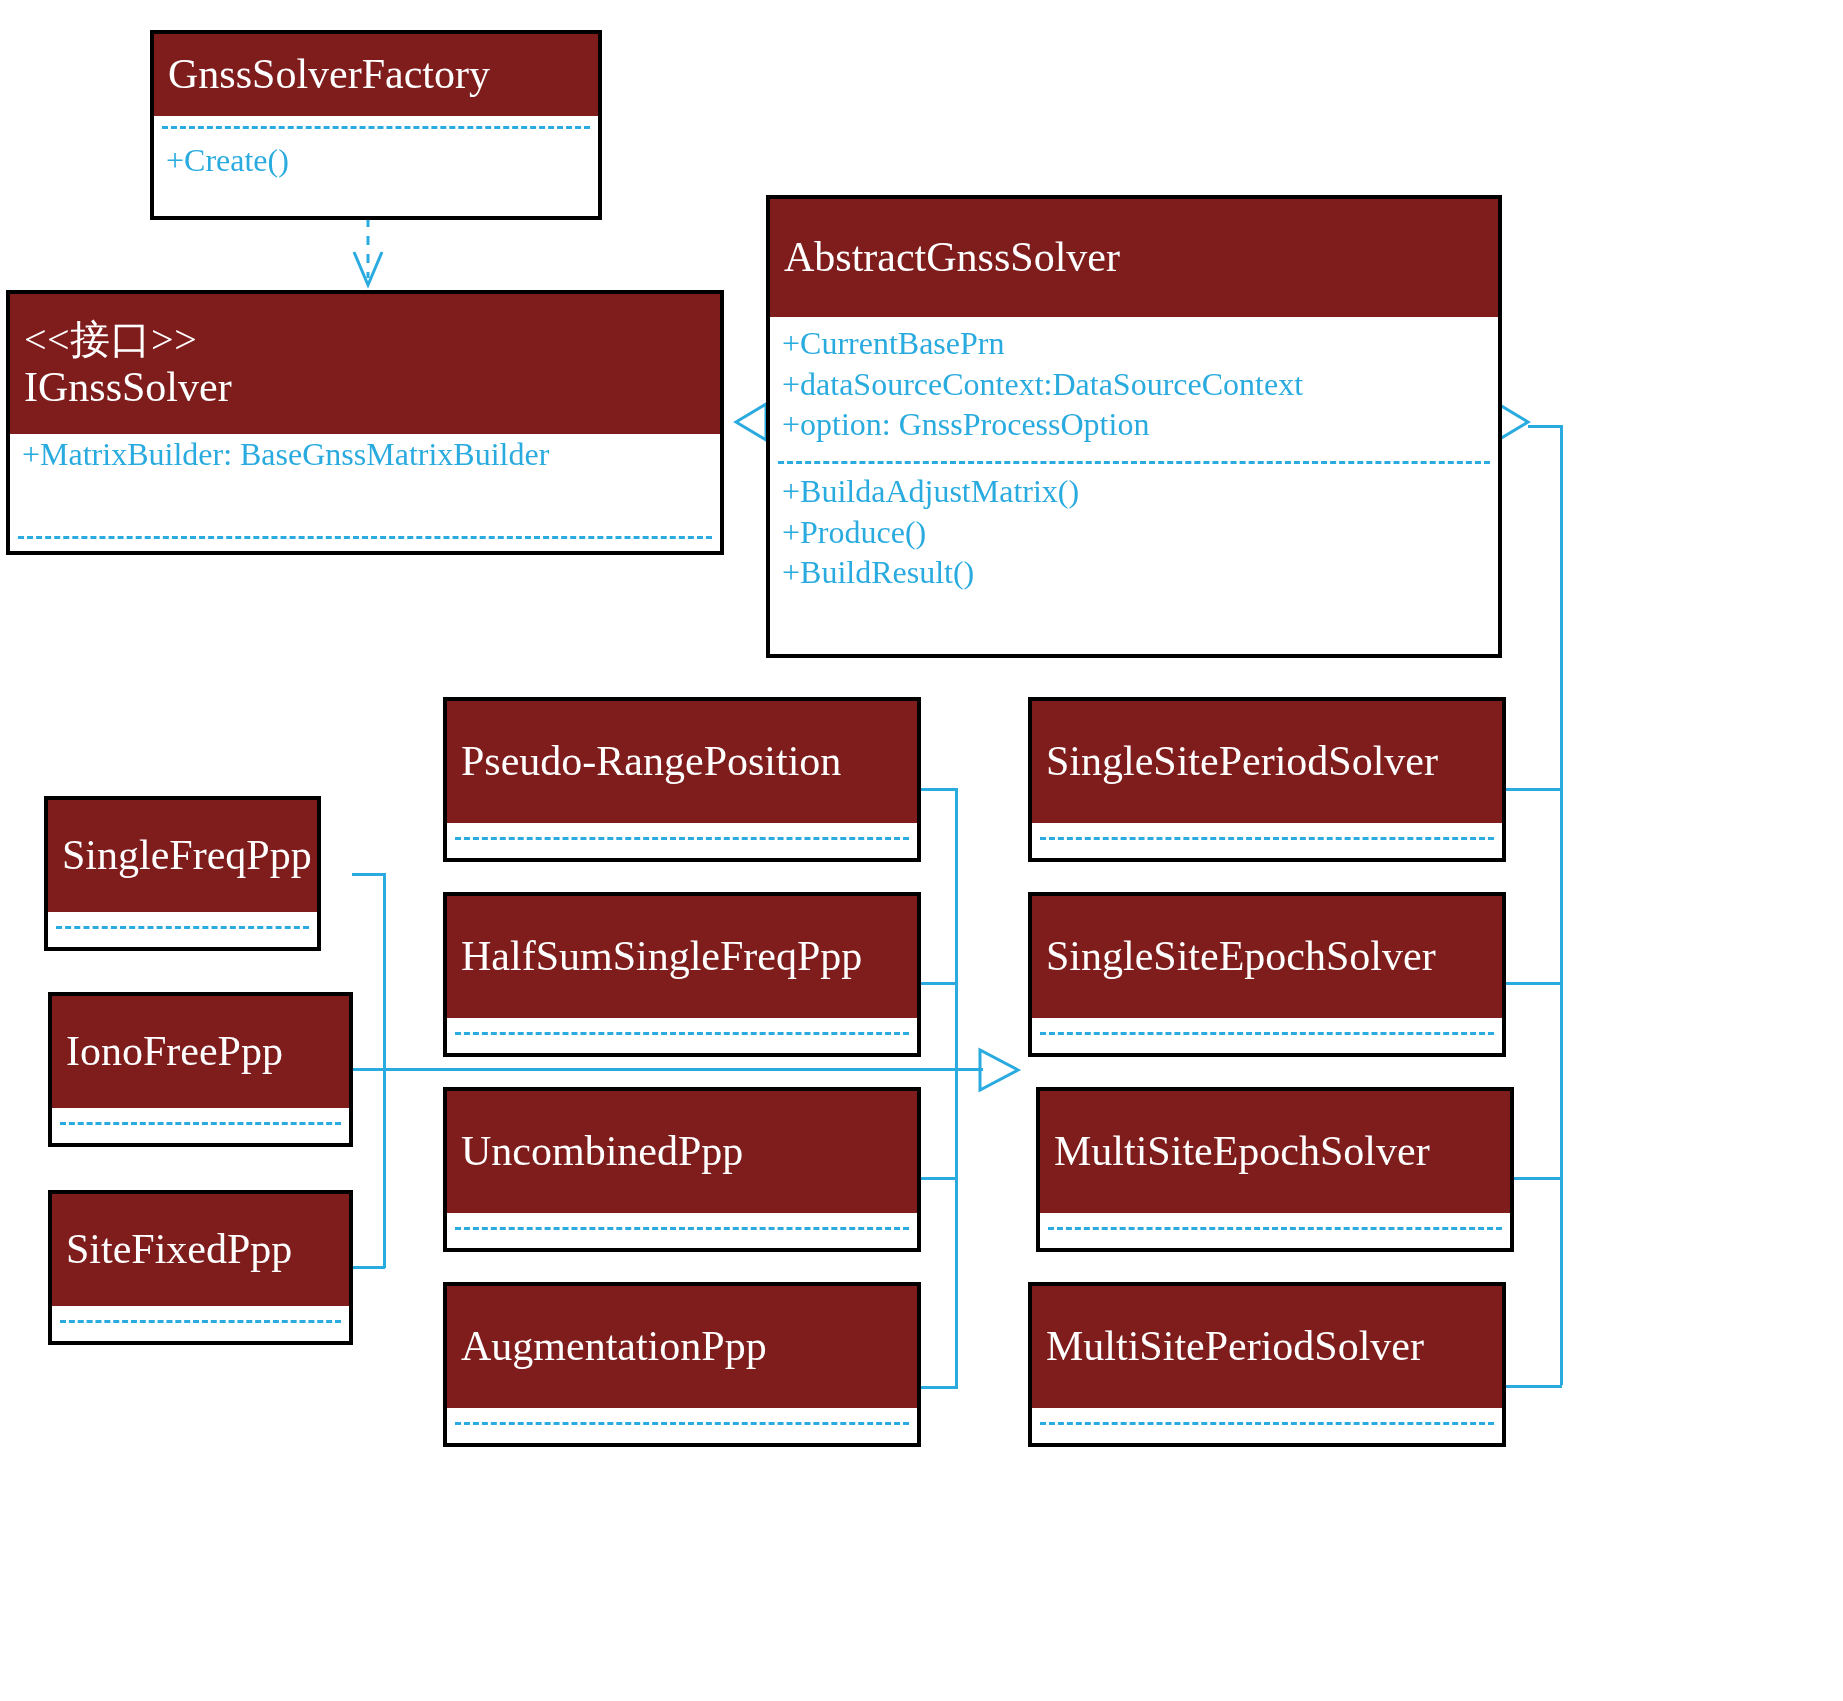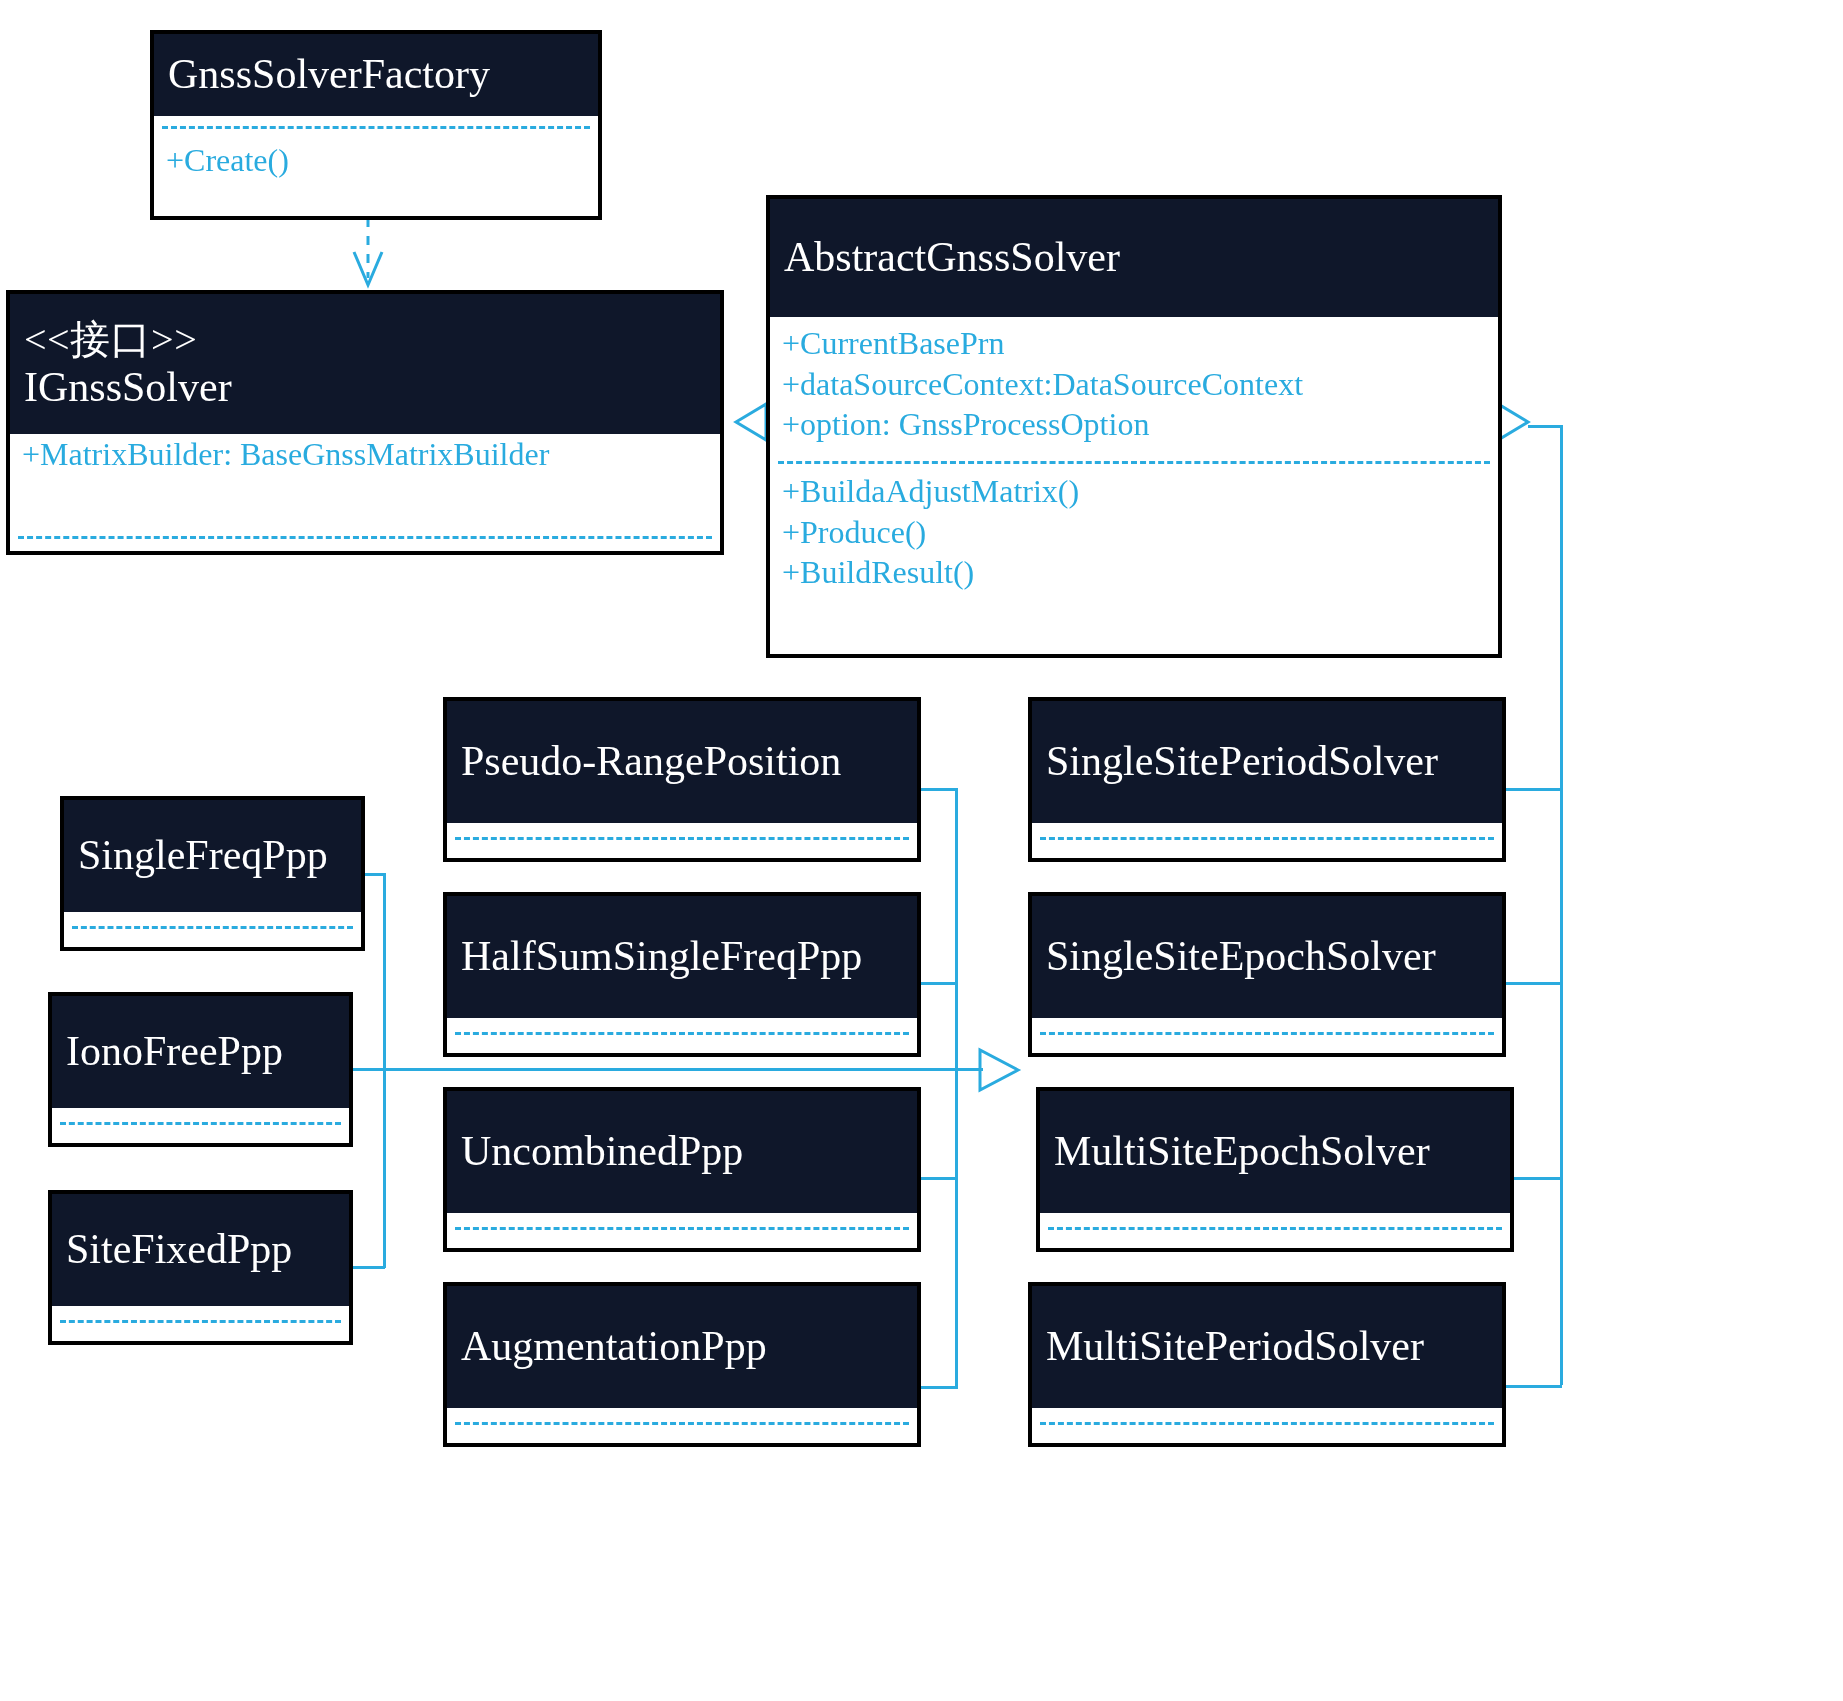--- a/index.html
+++ b/index.html
@@ -21,21 +21,21 @@
   
   .uml-box {
     position: absolute;
     box-sizing: border-box;
     border: 4px solid #000000;
     background: #ffffff;
     display: flex;
     flex-direction: column;
   }
   .uml-header {
-    background: #0f172a;
+    background: #7f1d1d;
     color: #ffffff;
     box-sizing: border-box;
     display: flex;
     flex-direction: column;
     justify-content: center;
     padding: 4px 14px;
     flex: none;
   }
   .uml-header .stereotype {
     font-size: 40px;
@@ -162,21 +162,21 @@
       <div class="uml-member">+dataSourceContext:DataSourceContext</div>
       <div class="uml-member">+option: GnssProcessOption</div>
     </div>
     <div class="uml-compartment dashed-top" style="padding-top:0;">
       <div class="uml-member" style="margin-top:20px;">+BuildaAdjustMatrix()</div>
       <div class="uml-member" style="margin-top:0;">+Produce()</div>
       <div class="uml-member" style="margin-top:0;">+BuildResult()</div>
     </div>
   </div>
 
-  <div class="uml-box" style="left:60px; top:796px; width:305px; height:155px;">
+  <div class="uml-box" style="left:44px; top:796px; width:277px; height:155px;">
     <div class="uml-header" style="height:112px;">
       <div class="cls-name">SingleFreqPpp</div>
     </div>
     <div class="uml-compartment dashed-top empty-stub"></div>
   </div>
 
   <div class="uml-box" style="left:48px; top:992px; width:305px; height:155px;">
     <div class="uml-header" style="height:112px;">
       <div class="cls-name">IonoFreePpp</div>
     </div>

